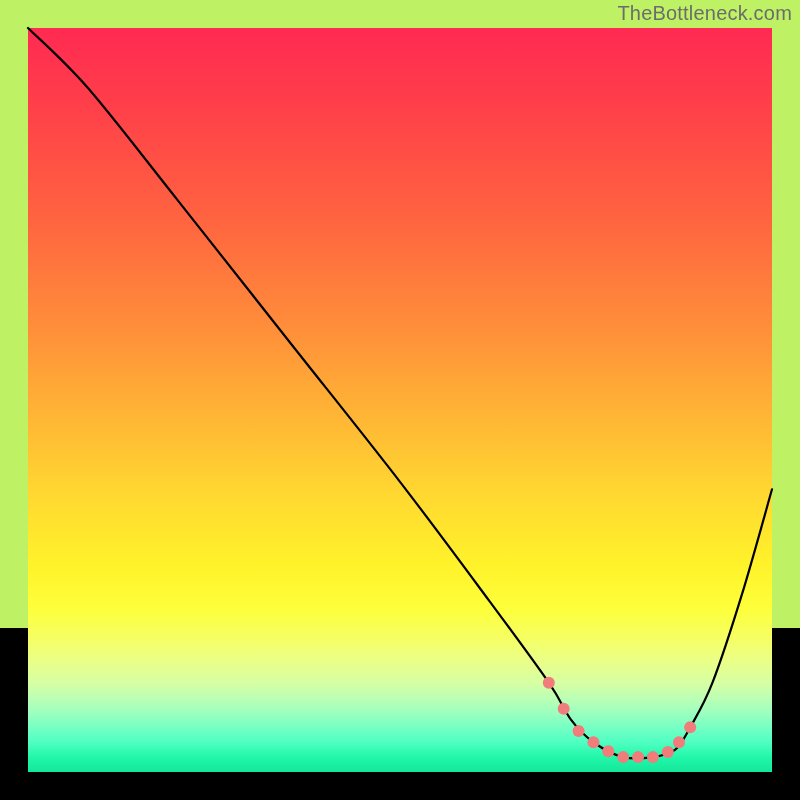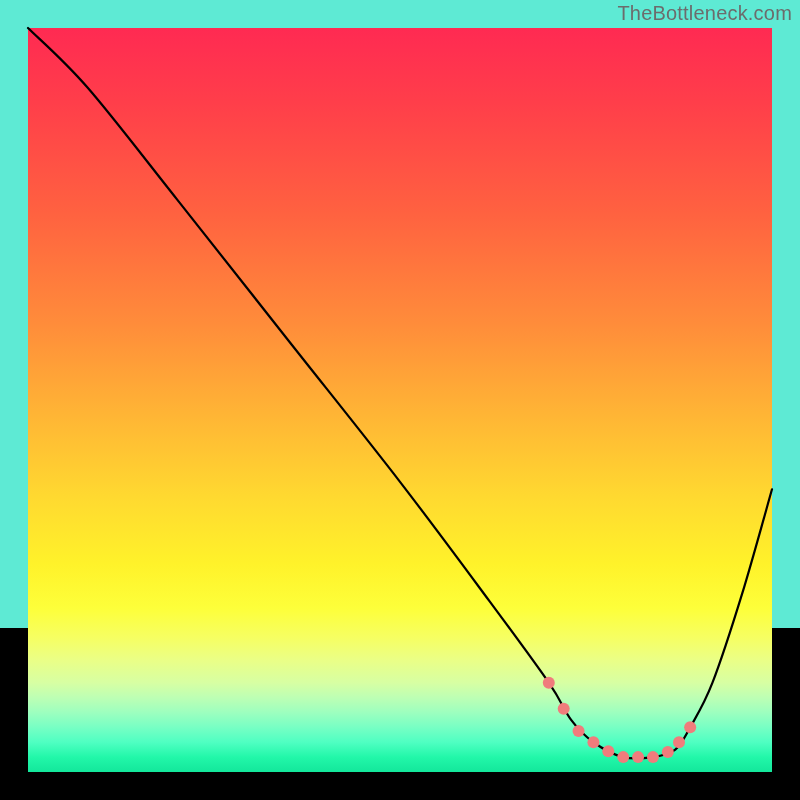--- a/index.html
+++ b/index.html
@@ -8,21 +8,21 @@
     width: 800px;
     height: 800px;
     background: #000;
     overflow: hidden;
     font-family: Arial, Helvetica, sans-serif;
   }
   .frame {
     position: relative;
     width: 800px;
     height: 628px;
-    background: #5eead4;
+    background: #bef264;
   }
   .watermark {
     position: absolute;
     top: 2px;
     right: 8px;
     color: #6c6c6c;
     font-size: 20px;
     font-weight: 500;
     letter-spacing: 0.2px;
     z-index: 10;

